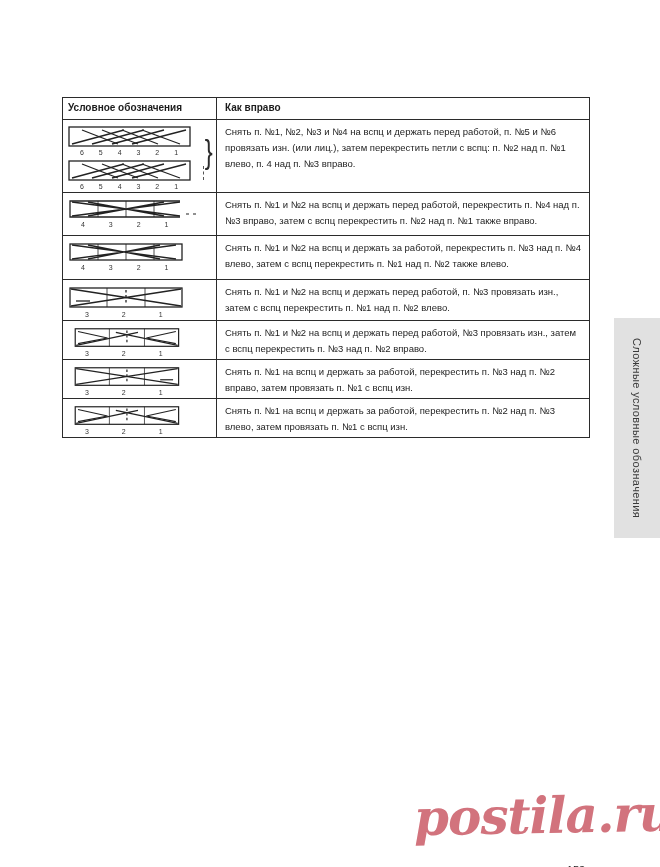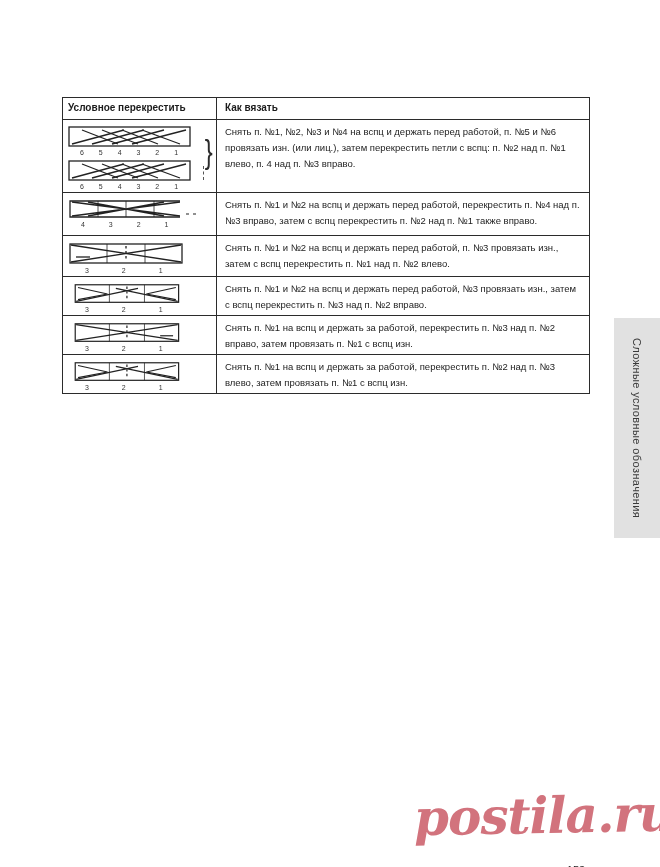--- a/index.html
+++ b/index.html
@@ -33,22 +33,22 @@
              transform:rotate(-1deg);pointer-events:none;}
 </style>
 </head>
 <body>
 
 <div class="page">
 
   <div class="ktable">
 
     <div class="trow thead">
-      <div class="c1">Условное перекрестить</div>
-      <div class="c2">Как вязать</div>
+      <div class="c1">Условное обозначения</div>
+      <div class="c2">Как вправо</div>
     </div>
 
     <div class="trow" style="height:72px">
       <div class="c1">
         <svg width="136" height="24" viewBox="0 0 136 24">
           <g stroke="#222" stroke-width="1.3" fill="none">
             <rect x="1" y="2" width="121" height="19"></rect>
             <path d="M4 19 L56 5 M24 19 L76 5 M44 19 L96 5 M64 19 L118 5"></path>
             <path d="M14 5 L50 19 M34 5 L70 19 M54 5 L90 19 M74 5 L112 19"></path>
           </g>
@@ -76,20 +76,33 @@
             <path d="M30 3 V19 M58 3 V19 M86 3 V19" stroke-width="0.8"></path>
             <path d="M4 18 L112 4 M4 4 L112 18 M20 18 L96 4 M20 4 L96 18"></path>
             <path d="M118 16 h3 M125 16 h3" stroke-width="1.1"></path>
           </g>
         </svg>
         <div class="nums nums4">4 3 2 1</div>
       </div>
       <div class="c2">Снять п. №1 и №2 на вспц и держать перед работой, перекрестить п. №4 над п. №3 вправо, затем с вспц перекрестить п. №2 над п. №1 также вправо.</div>
     </div>
 
+    <div class="trow" style="height:43px">
+      <div class="c1">
+        <svg width="140" height="23" viewBox="0 0 140 23">
+          <g stroke="#222" stroke-width="1.3" fill="none">
+            <rect x="2" y="3" width="112" height="16"></rect>
+            <path d="M30 3 V19 M58 3 V19 M86 3 V19" stroke-width="0.8"></path>
+            <path d="M4 18 L108 4 M4 4 L108 18 M20 18 L92 4 M20 4 L92 18"></path>
+          </g>
+        </svg>
+        <div class="nums nums4">4 3 2 1</div>
+      </div>
+      <div class="c2">Снять п. №1 и №2 на вспц и держать за работой, перекрестить п. №3 над п. №4 влево, затем с вспц перекрестить п. №1 над п. №2 также влево.</div>
+    </div>
 
     <div class="trow" style="height:40px">
       <div class="c1">
         <svg width="140" height="26" viewBox="0 0 140 26">
           <g stroke="#222" stroke-width="1.3" fill="none">
             <rect x="2" y="3" width="112" height="19"></rect>
             <path d="M39 3 V22 M77 3 V22" stroke-width="0.8"></path>
             <path d="M3 21 L113 4 M3 4 L113 21"></path>
             <path d="M58 5 V20" stroke-dasharray="2.5,2.5"></path>
             <path d="M8 16 H22"></path>

